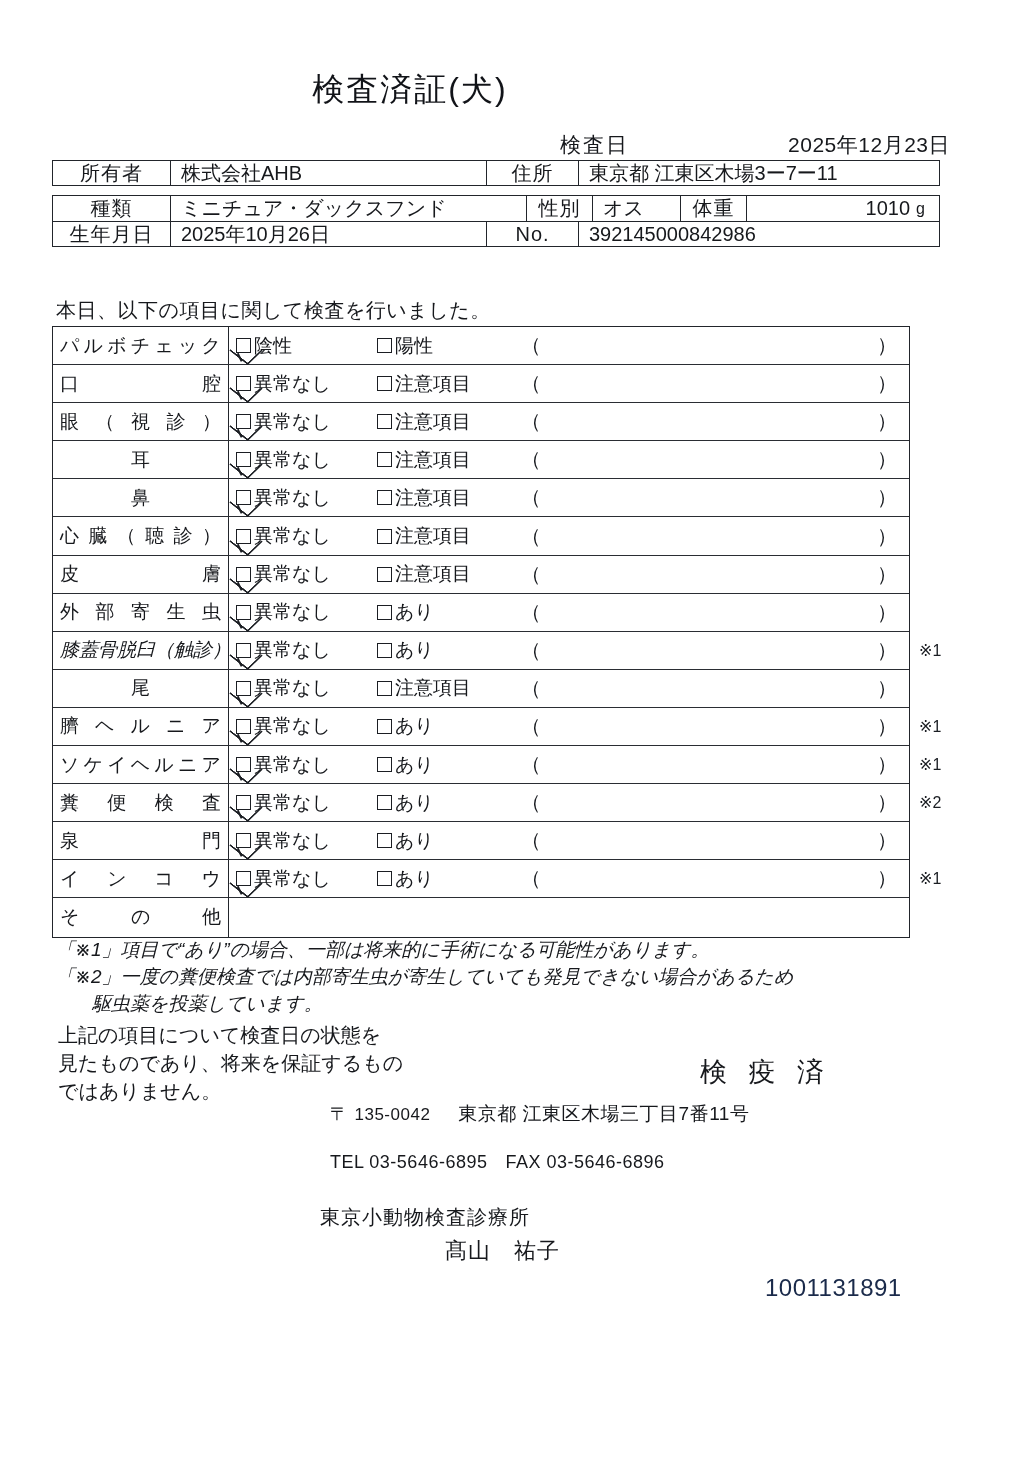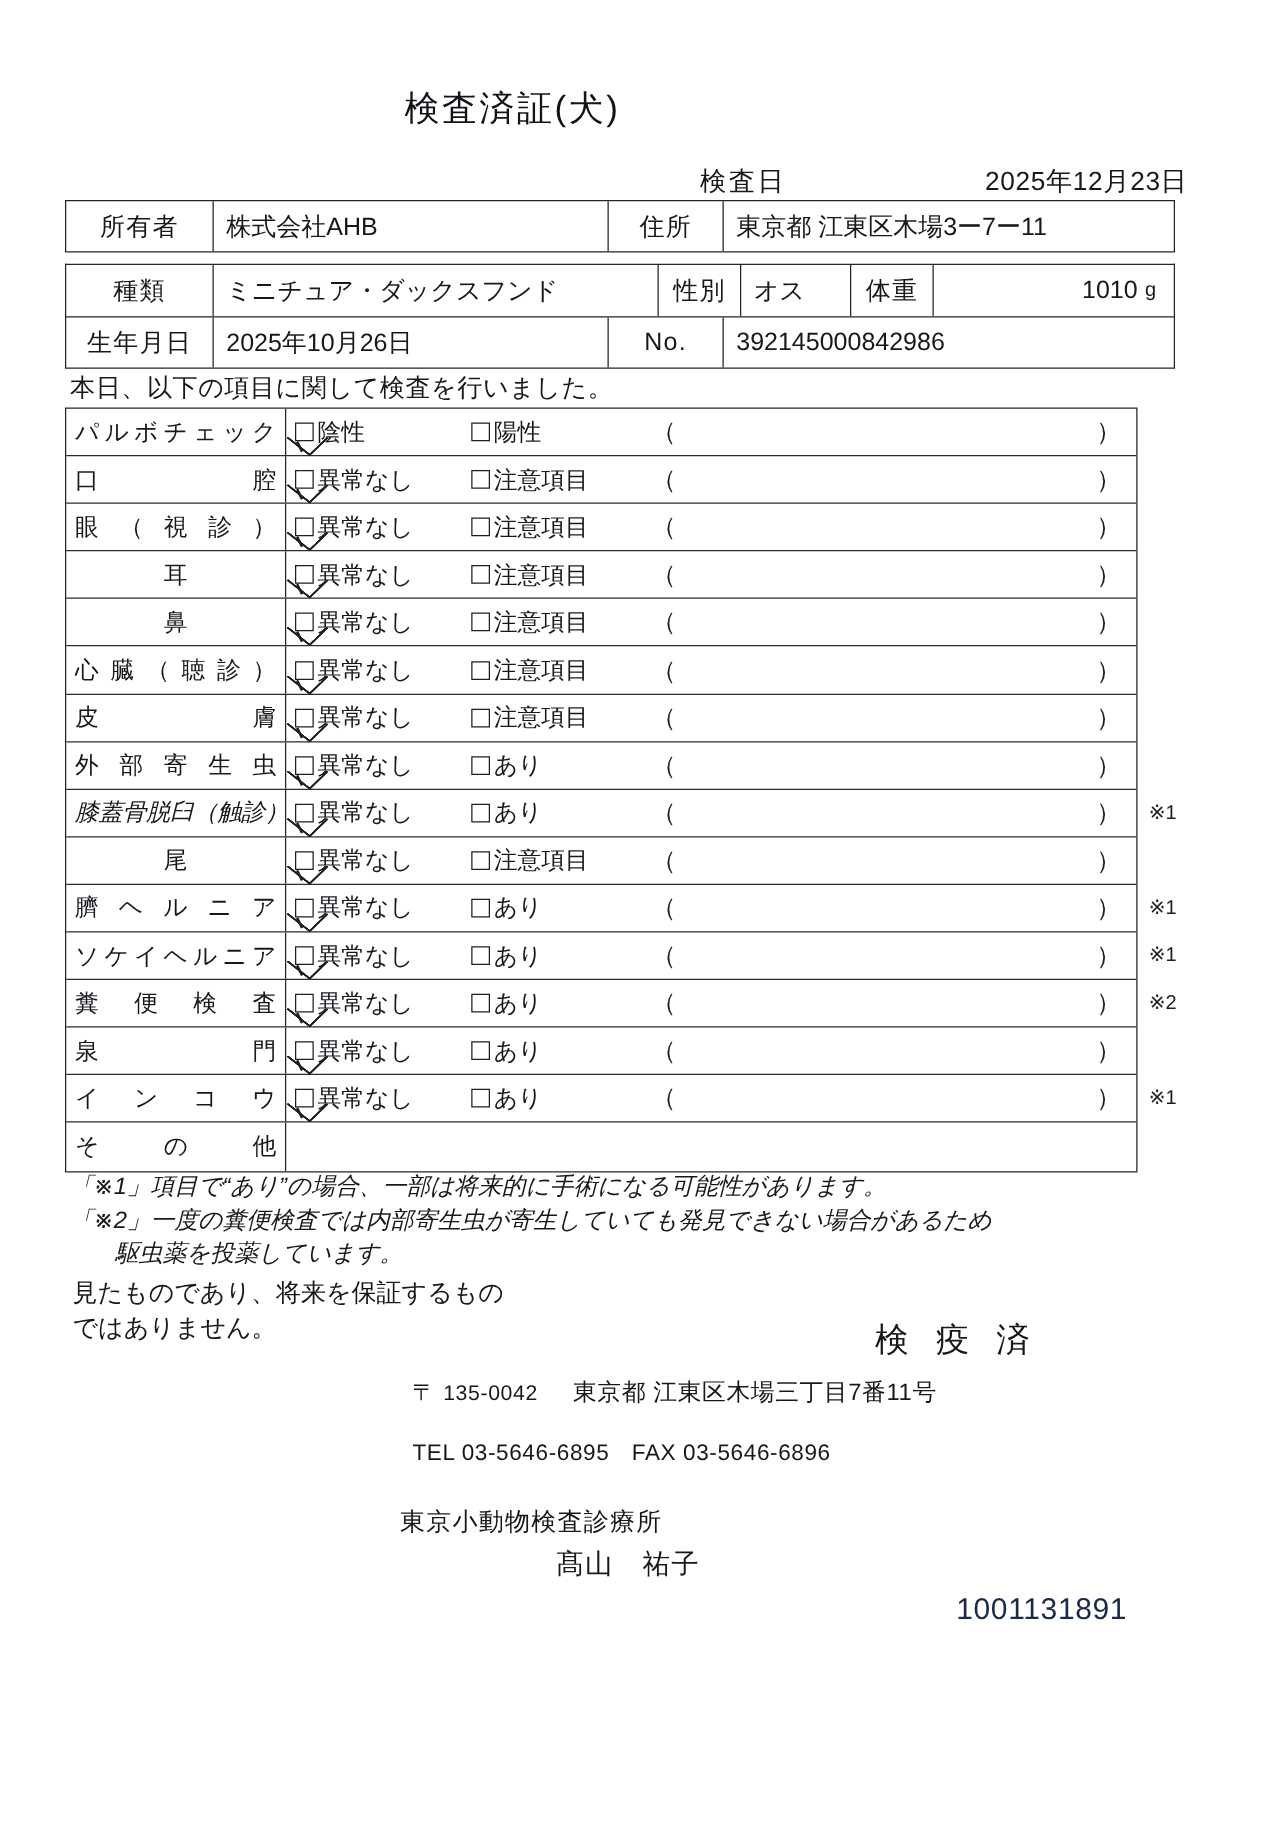--- a/index.html
+++ b/index.html
@@ -14,21 +14,21 @@
     overflow: hidden;
   }
 
   
   .doc-title {
     position: absolute;
     top: 68px;
     left: 0;
     width: 820px;
     text-align: center;
-    font-size: 28px;
+    font-size: 32px;
     letter-spacing: 2px;
     color: #111318;
   }
 
   
   .insp-date-line {
     position: absolute;
     top: 131px;
     left: 560px;
     width: 390px;
@@ -47,21 +47,21 @@
 
   
   .info-wrap {
     position: absolute;
     top: 160px;
     left: 52px;
     width: 888px;
   }
   .info-row {
     display: flex;
-    height: 42px;
+    height: 26px;
     border: 1.6px solid #22252b;
     margin-bottom: 9px;
   }
   .info-row.tight { margin-bottom: 0; border-bottom: none; }
   .info-row.tight-bottom { margin-bottom: 0px; }
   .cell {
     display: flex;
     align-items: center;
     font-size: 20px;
     padding: 0 8px;
@@ -592,20 +592,21 @@
     </div>
   </div>
 
 <div class="footnotes">
   <div>「※1」項目で“あり”の場合、一部は将来的に手術になる可能性があります。</div>
   <div>「※2」一度の糞便検査では内部寄生虫が寄生していても発見できない場合があるため</div>
   <div class="fn-indent">駆虫薬を投薬しています。</div>
 </div>
 
 <div class="disclaimer">
+  <div>上記の項目について検査日の状態を</div>
   <div>見たものであり、将来を保証するもの</div>
   <div>ではありません。</div>
 </div>
 
 <div class="stamp">検 疫 済</div>
 
 <div class="addr-zip">
   <span class="zipsym">〒</span><span class="zipnum">135-0042</span><span class="addr-text">東京都 江東区木場三丁目7番11号</span>
 </div>
 

